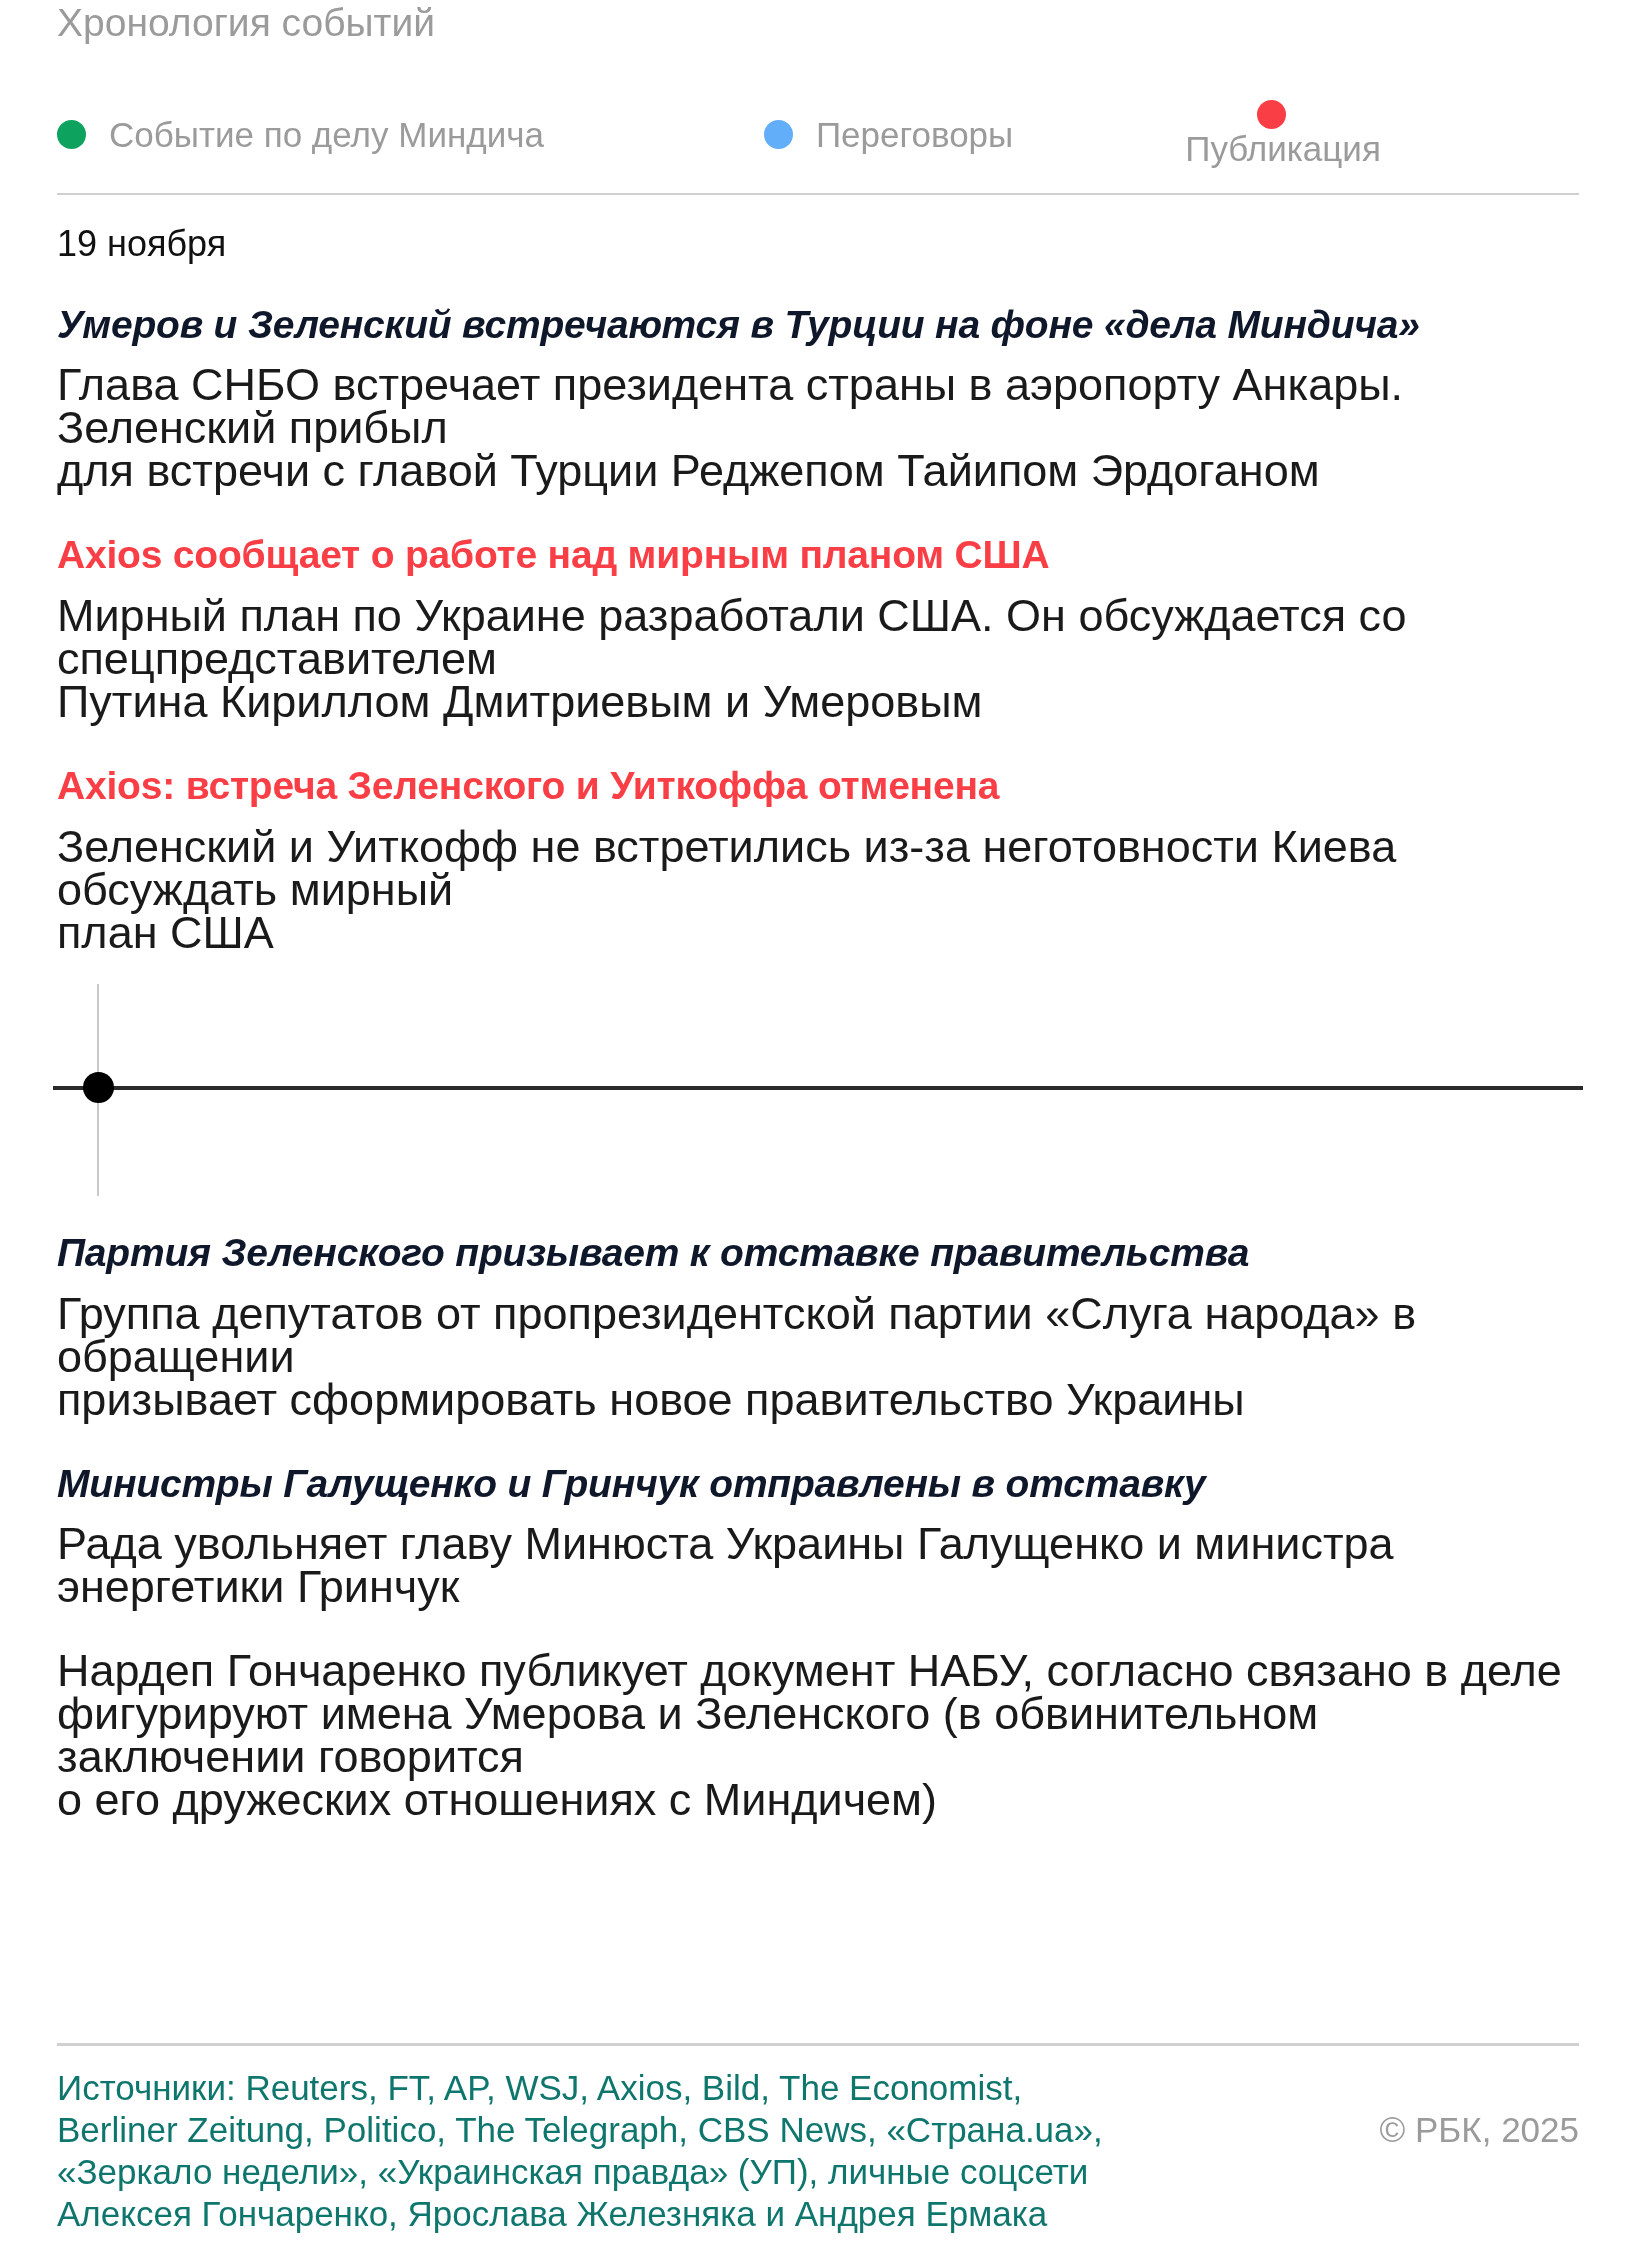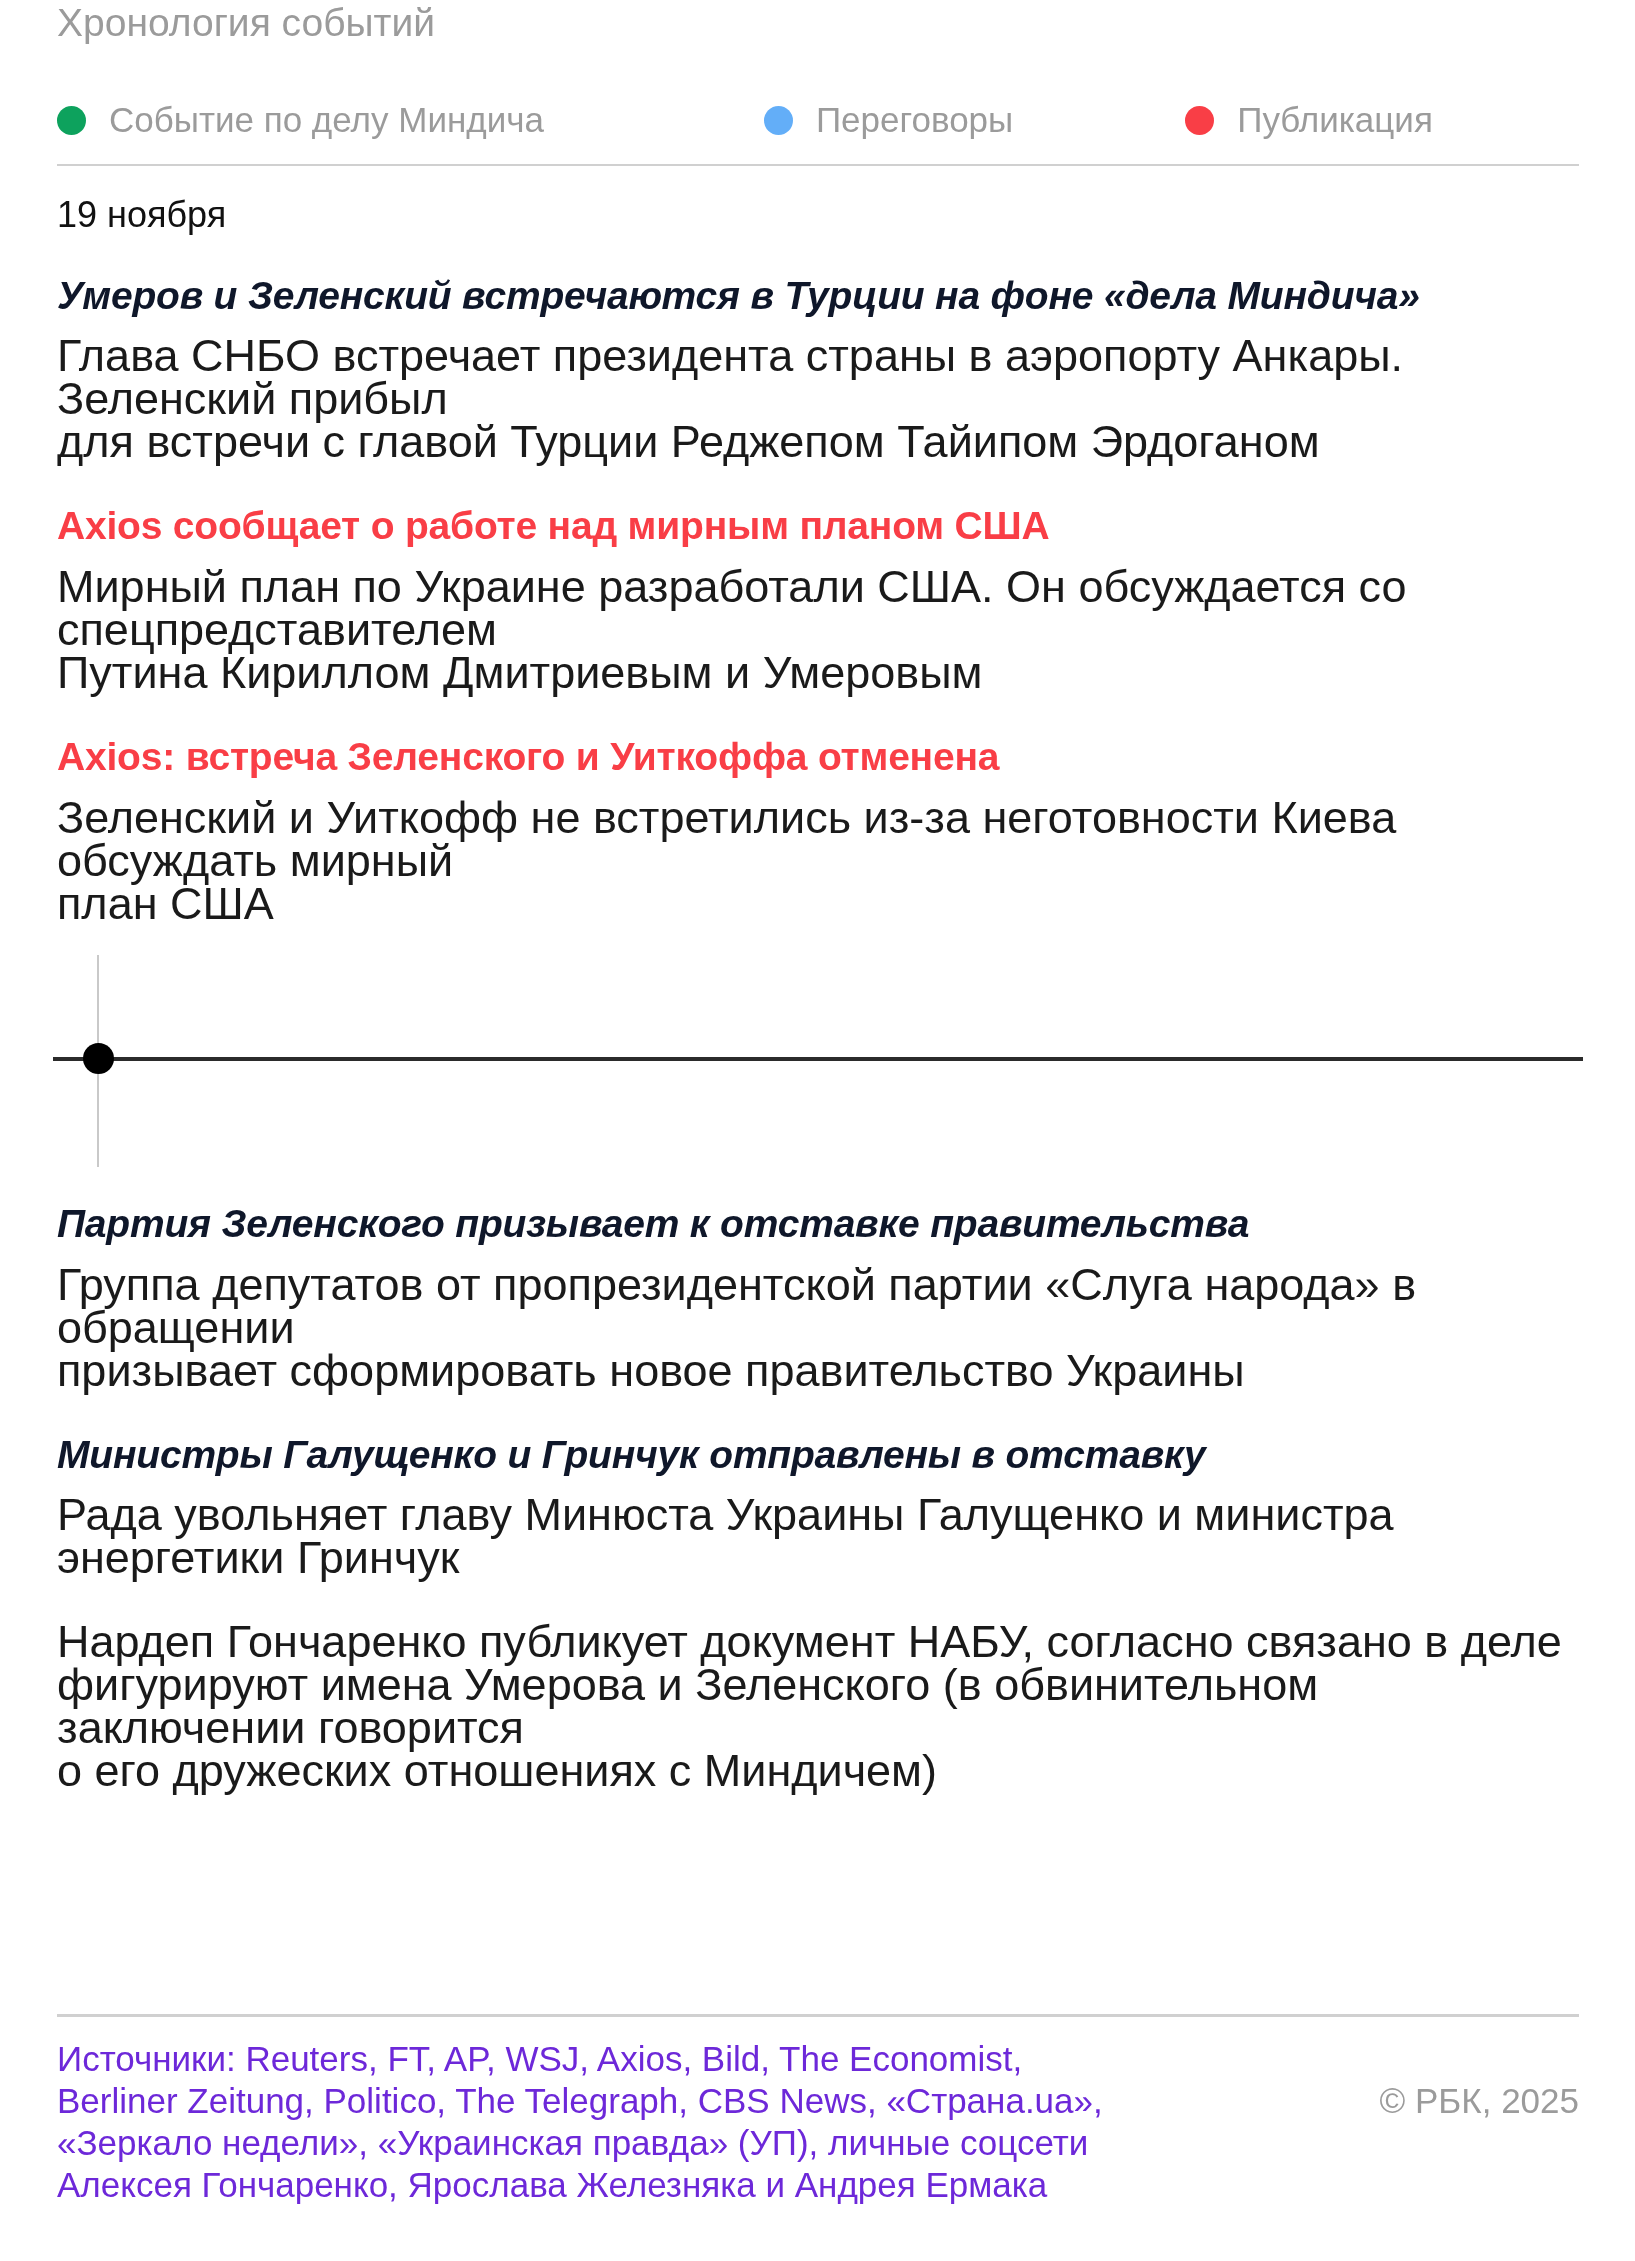--- a/index.html
+++ b/index.html
@@ -30,21 +30,21 @@
     font-weight: 400;
     color: #9b9b9b;
   }
   .legend {
     display: flex;
     align-items: center;
     margin-top: 55px;
   }
   .legend-item { display: flex; align-items: center; }
   .legend-item:nth-child(2) { margin-left: 220px; }
-  .legend-item:nth-child(3) { margin-left: 172px; }
+  .legend-item:nth-child(3) { margin-left: 172px; flex-direction: column; }
   .legend-dot {
     width: 29px; height: 29px;
     border-radius: 50%;
     margin-right: 23px;
     flex: none;
     background: #999999;
   }
   .legend-item[data-category="mindich-event"] .legend-dot { background: #0DA25D; }
   .legend-item[data-category="negotiations"] .legend-dot { background: #63AEF8; }
   .legend-item[data-category="publication"]  .legend-dot { background: #F93E46; }
@@ -111,21 +111,21 @@
     background: #d0d0d0;
     margin-top: 222px;
   }
   .footer {
     position: relative;
     margin-top: 21px;
   }
   .sources-text {
     font-size: 35px;
     line-height: 42px;
-    color: #6d28d9;
+    color: #0f766e;
     white-space: pre-line;
     max-width: 1212px;
   }
   .copyright-text {
     position: absolute;
     right: 0; top: 42px;
     font-size: 35px;
     line-height: 42px;
     color: #9b9b9b;
   }

